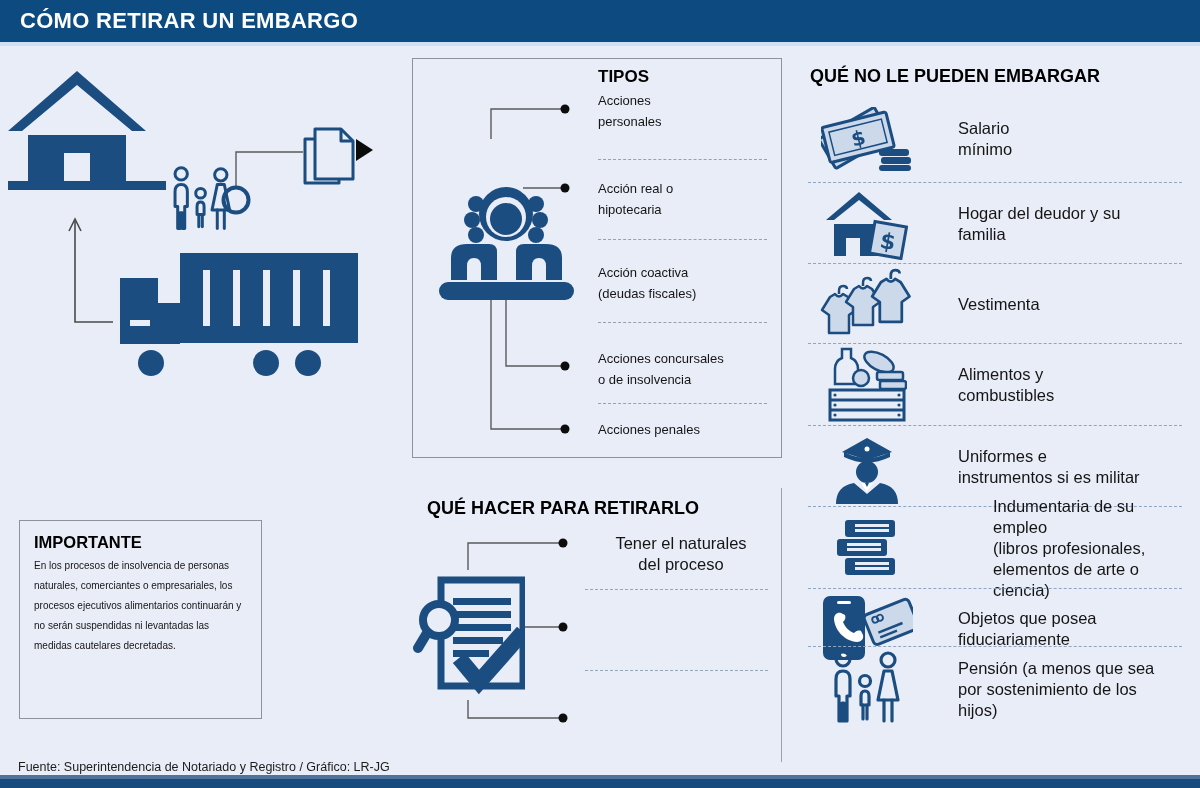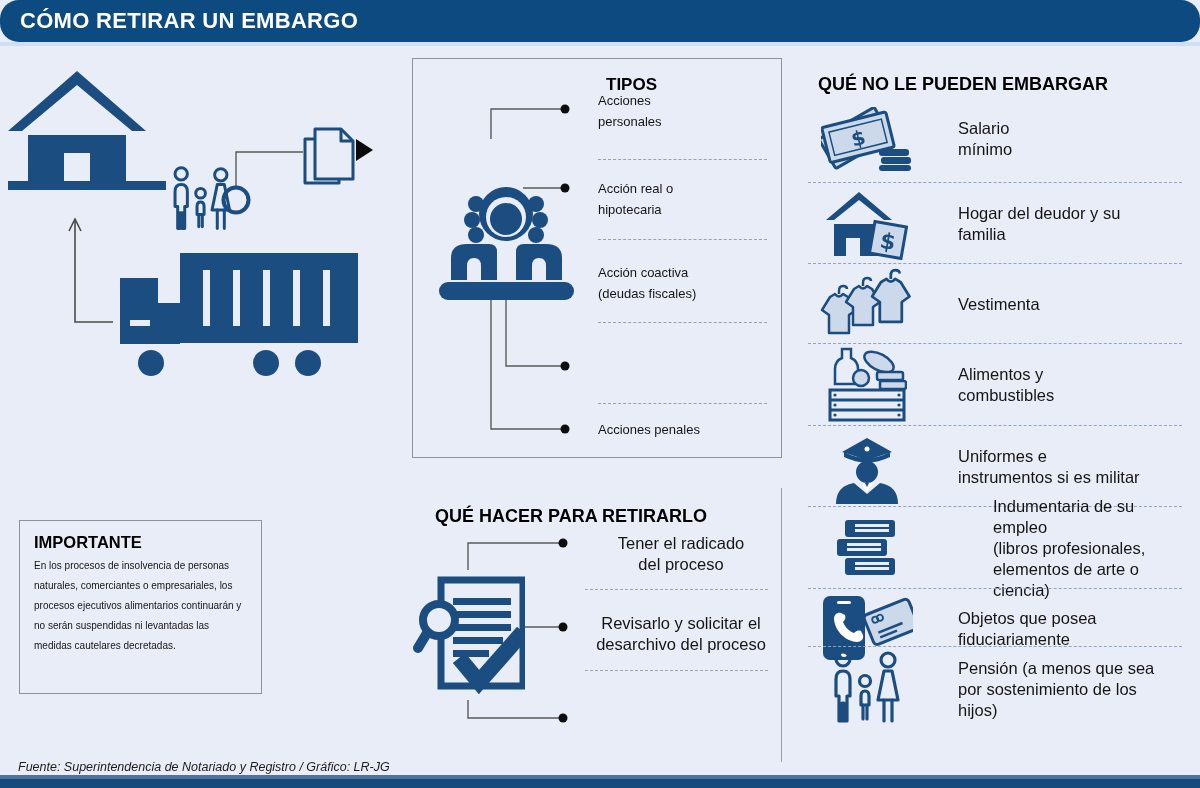--- a/index.html
+++ b/index.html
@@ -1,24 +1,24 @@
 <!DOCTYPE html>
 <html><head>
 <meta charset="utf-8">
 <style>
   html,body{margin:0;padding:0;}
   body{background:#e9edf7;font-family:"Liberation Sans",sans-serif;color:#151515;}
   .page{position:relative;width:1200px;height:788px;background:#e9edf7;overflow:hidden;}
 
   
-  .titlebar{position:absolute;left:0;top:0;width:1200px;height:42px;background:#0c4a80;border-radius:19px;}
+  .titlebar{position:absolute;left:0;top:0;width:1200px;height:42px;background:#0c4a80;}
   .titlebar h1{margin:0;padding-left:20px;line-height:42px;font-size:22px;font-weight:bold;color:#ffffff;letter-spacing:.3px;}
   .titlebar-underline{position:absolute;left:0;top:42px;width:1200px;height:4px;background:#cfe0f2;}
   .pre{white-space:pre-line;}
-  .sec-header{position:absolute;margin:8px;font-size:18px;font-weight:bold;color:#000;}
+  .sec-header{position:absolute;margin:0;font-size:18px;font-weight:bold;color:#000;}
 
   
   .illustration{position:absolute;left:0;top:55px;}
 
   
   .tipos{position:absolute;left:412px;top:58px;width:368px;height:398px;border:1px solid #8d929b;}
   .tipos .sec-header{left:185px;top:8px;font-size:17px;}
   .t-item{position:absolute;left:185px;width:175px;font-size:13px;line-height:21px;}
   .ti-0{top:31px}.ti-1{top:119px}.ti-2{top:203px}.ti-3{top:289px}.ti-4{top:360px}
   .t-sep{position:absolute;left:185px;right:14px;border-top:1.5px dashed #9aa0a8;height:0;}
@@ -49,26 +49,26 @@
   .ne-r3{top:205px;height:80px;}
   .ne-r4{top:285px;height:82px;}
   .ne-r5{top:367px;height:81px;}
   .ne-r6{top:448px;height:82px;gap:35px;}
   .ne-r7{top:530px;height:80px;}
   .ne-r8{top:588px;height:84px;}
   .ne-icon{width:118px;display:flex;justify-content:center;align-items:center;flex:none;}
   .ne-label{margin-left:32px;font-size:16.5px;line-height:21px;}
 
   
-  .importante{position:absolute;left:19px;top:520px;width:243px;height:174px;border:1px solid #8d929b;box-sizing:border-box;padding:12px 14px;}
+  .importante{position:absolute;left:19px;top:520px;width:243px;height:199px;border:1px solid #8d929b;box-sizing:border-box;padding:12px 14px;}
   .importante h3{margin:0 0 4px 0;font-size:16.5px;font-weight:bold;color:#000;}
   .importante p{margin:0;font-size:10px;line-height:20px;}
 
   
-  .source{position:absolute;left:18px;top:760px;font-size:12.5px;color:#1c1c1c;font-style:italic;}
+  .source{position:absolute;left:18px;top:760px;font-size:12.5px;color:#1c1c1c;}
   .bar-light{position:absolute;left:0;top:775px;width:1200px;height:4px;background:#4f739c;}
   .bar-dark{position:absolute;left:0;top:779px;width:1200px;height:9px;background:#174a7d;}
 </style>
 </head>
 <body>
 
 <div class="page">
 
   <header class="titlebar">
     <h1>CÓMO RETIRAR UN EMBARGO</h1>
@@ -166,20 +166,22 @@
         <rect x="0" y="98" width="135" height="18" rx="9"></rect>
       </g>
     </svg>
 
     <div class="t-item pre ti-0">Acciones
 personales</div>
     <div class="t-item pre ti-1">Acción real o
 hipotecaria</div>
     <div class="t-item pre ti-2">Acción coactiva
 (deudas fiscales)</div>
+    <div class="t-item pre ti-3">Acciones concursales
+o de insolvencia</div>
     <div class="t-item pre ti-4">Acciones penales</div>
 
     <div class="t-sep ts-0"></div>
     <div class="t-sep ts-1"></div>
     <div class="t-sep ts-2"></div>
     <div class="t-sep ts-3"></div>
   </section>
 
   <section class="que-hacer">
     <h2 class="sec-header">QUÉ HACER PARA RETIRARLO</h2>
@@ -204,24 +206,22 @@
         <rect x="34" y="35" width="58" height="7"></rect>
         <rect x="34" y="48" width="58" height="7"></rect>
         <rect x="34" y="61" width="50" height="7"></rect>
         <rect x="34" y="74" width="36" height="7"></rect>
       </g>
       <line x1="8" y1="57" x2="-1" y2="72" stroke="#1b4d80" stroke-width="10" stroke-linecap="round"></line>
       <circle cx="20" cy="44" r="16" fill="#e9edf7" stroke="#1b4d80" stroke-width="8"></circle>
       <path d="M40,82 L60,106 L104,56" fill="none" stroke="#1b4d80" stroke-width="16"></path>
     </svg>
 
-    <div class="q-item pre qi-0">Tener el radicado
+    <div class="q-item pre qi-0">Tener el naturales
 del proceso</div>
-    <div class="q-item pre qi-1">Revisarlo y solicitar el
-desarchivo del proceso</div>
 
     <div class="q-sep qs-0"></div>
     <div class="q-sep qs-1"></div>
   </section>
 
   <div class="v-divider"></div>
 
   <section class="no-embargar">
     <h2 class="sec-header">QUÉ NO LE PUEDEN EMBARGAR</h2>
 

